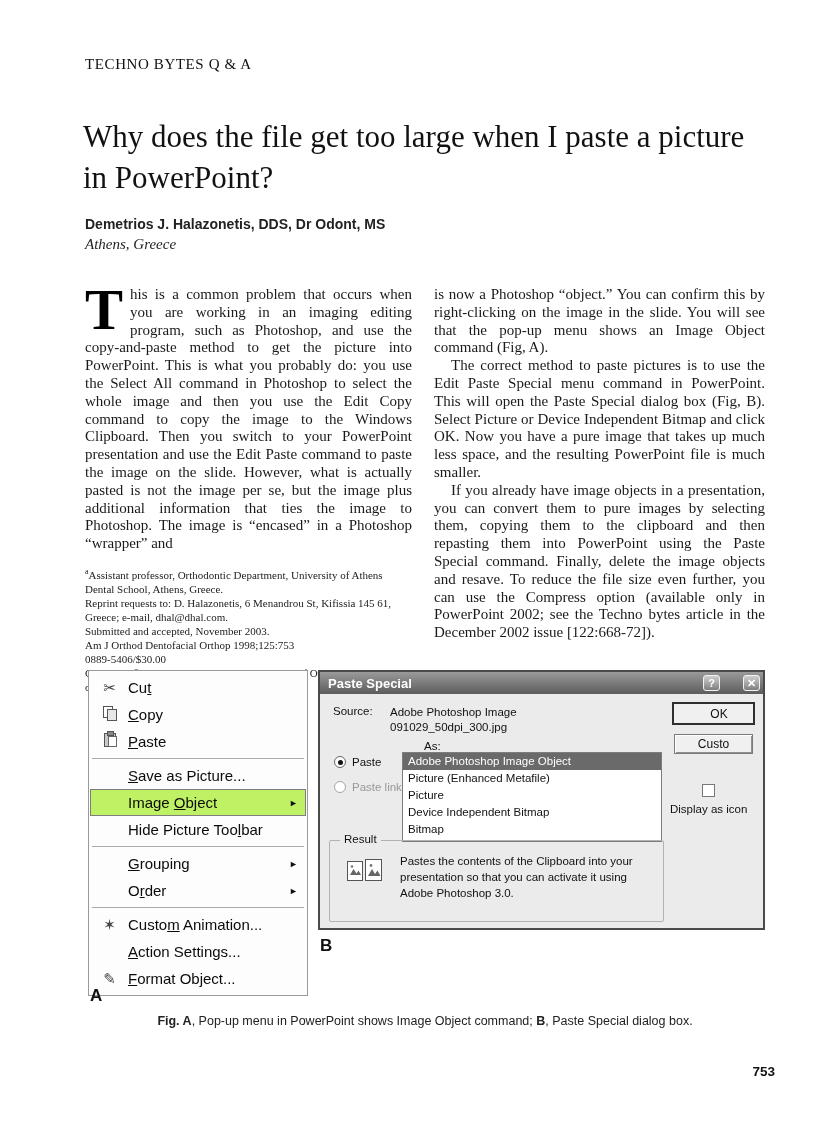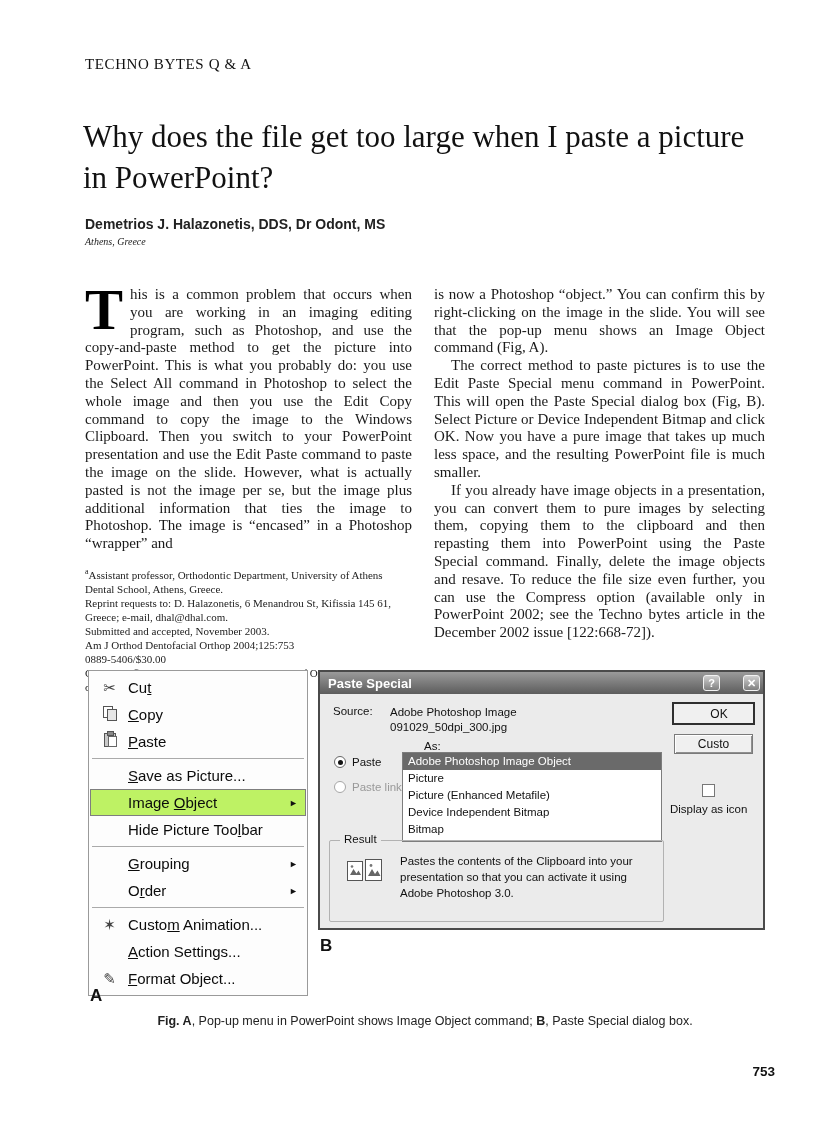--- a/index.html
+++ b/index.html
@@ -15,21 +15,21 @@
   .title {
     position:absolute; left:83px; top:116px; width:675px;
     font-size:31px; font-weight:400; line-height:41px; color:#111;
   }
   .author {
     position:absolute; left:85px; top:216px;
     font-family:"Liberation Sans", sans-serif; font-weight:bold; font-size:14px; color:#222;
   }
   .affiliation {
     position:absolute; left:85px; top:236px;
-    font-style:italic; font-size:10px; color:#222;
+    font-style:italic; font-size:15px; color:#222;
   }
   .col { position:absolute; top:286px; text-align:justify; font-size:15px; line-height:17.8px; }
   .col-left  { left:85px;  width:327px; }
   .col-right { left:434px; width:331px; }
   .dropcap {
     float:left; font-size:57px; line-height:44px; font-weight:bold;
     padding:2px 7px 0 0; color:#000;
   }
   .para-indent { text-indent:17px; }
   .footnotes {
@@ -151,21 +151,21 @@
   <h1 class="title">Why does the file get too large when I paste a picture in PowerPoint?</h1>
   <div class="author">Demetrios J. Halazonetis, DDS, Dr Odont, MS</div>
   <div class="affiliation">Athens, Greece</div>
 
   <div class="col col-left">
     <p><span class="dropcap">T</span><span>his is a common problem that occurs when you are working in an imaging editing program, such as Photoshop, and use the copy-and-paste method to get the picture into PowerPoint. This is what you probably do: you use the Select All command in Photoshop to select the whole image and then you use the Edit Copy command to copy the image to the Windows Clipboard. Then you switch to your PowerPoint presentation and use the Edit Paste command to paste the image on the slide. However, what is actually pasted is not the image per se, but the image plus additional information that ties the image to Photoshop. The image is “encased” in a Photoshop “wrapper” and</span></p>
     <div class="footnotes">
       <div><sup>a</sup><span>Assistant professor, Orthodontic Department, University of Athens Dental School, Athens, Greece.</span></div>
       <div>Reprint requests to: D. Halazonetis, 6 Menandrou St, Kifissia 145 61, Greece; e-mail, dhal@dhal.com.</div>
       <div>Submitted and accepted, November 2003.</div>
-      <div>Am J Orthod Dentofacial Orthop 2004;125:753</div>
+      <div>Am J Orthod Dentofacial Orthop 1998;125:753</div>
       <div>0889-5406/$30.00</div>
       <div>Copyright © 2004 by the American Association of Orthodontists.</div>
       <div>doi:10.1016/j.ajodo.2003.11.007</div>
     </div>
   </div>
 
   <div class="col col-right">
     <p>is now a Photoshop “object.” You can confirm this by right-clicking on the image in the slide. You will see that the pop-up menu shows an Image Object command (Fig, A).</p>
     <p class="para-indent">The correct method to paste pictures is to use the Edit Paste Special menu command in PowerPoint. This will open the Paste Special dialog box (Fig, B). Select Picture or Device Independent Bitmap and click OK. Now you have a pure image that takes up much less space, and the resulting PowerPoint file is much smaller.</p>
     <p class="para-indent">If you already have image objects in a presentation, you can convert them to pure images by selecting them, copying them to the clipboard and then repasting them into PowerPoint using the Paste Special command. Finally, delete the image objects and resave. To reduce the file size even further, you can use the Compress option (available only in PowerPoint 2002; see the Techno bytes article in the December 2002 issue [122:668-72]).</p>
@@ -243,22 +243,22 @@
         <span class="radio checked"></span>
         <span>Paste</span>
       </div>
       <div class="radio-row radio-link">
         <span class="radio disabled"></span>
         <span>Paste link</span>
       </div>
 
       <div class="listbox">
         <div class="lb-row selected">Adobe Photoshop Image Object</div>
+        <div class="lb-row">Picture (Enhanced Metafile)</div>
         <div class="lb-row">Picture</div>
-        <div class="lb-row">Picture (Enhanced Metafile)</div>
         <div class="lb-row">Device Independent Bitmap</div>
         <div class="lb-row">Bitmap</div>
       </div>
 
       <div class="btn btn-ok">OK</div>
       <div class="btn btn-cancel">Custo</div>
 
       <div class="dai-row">
         <span class="checkbox"></span>
         <span>Display as icon</span>

